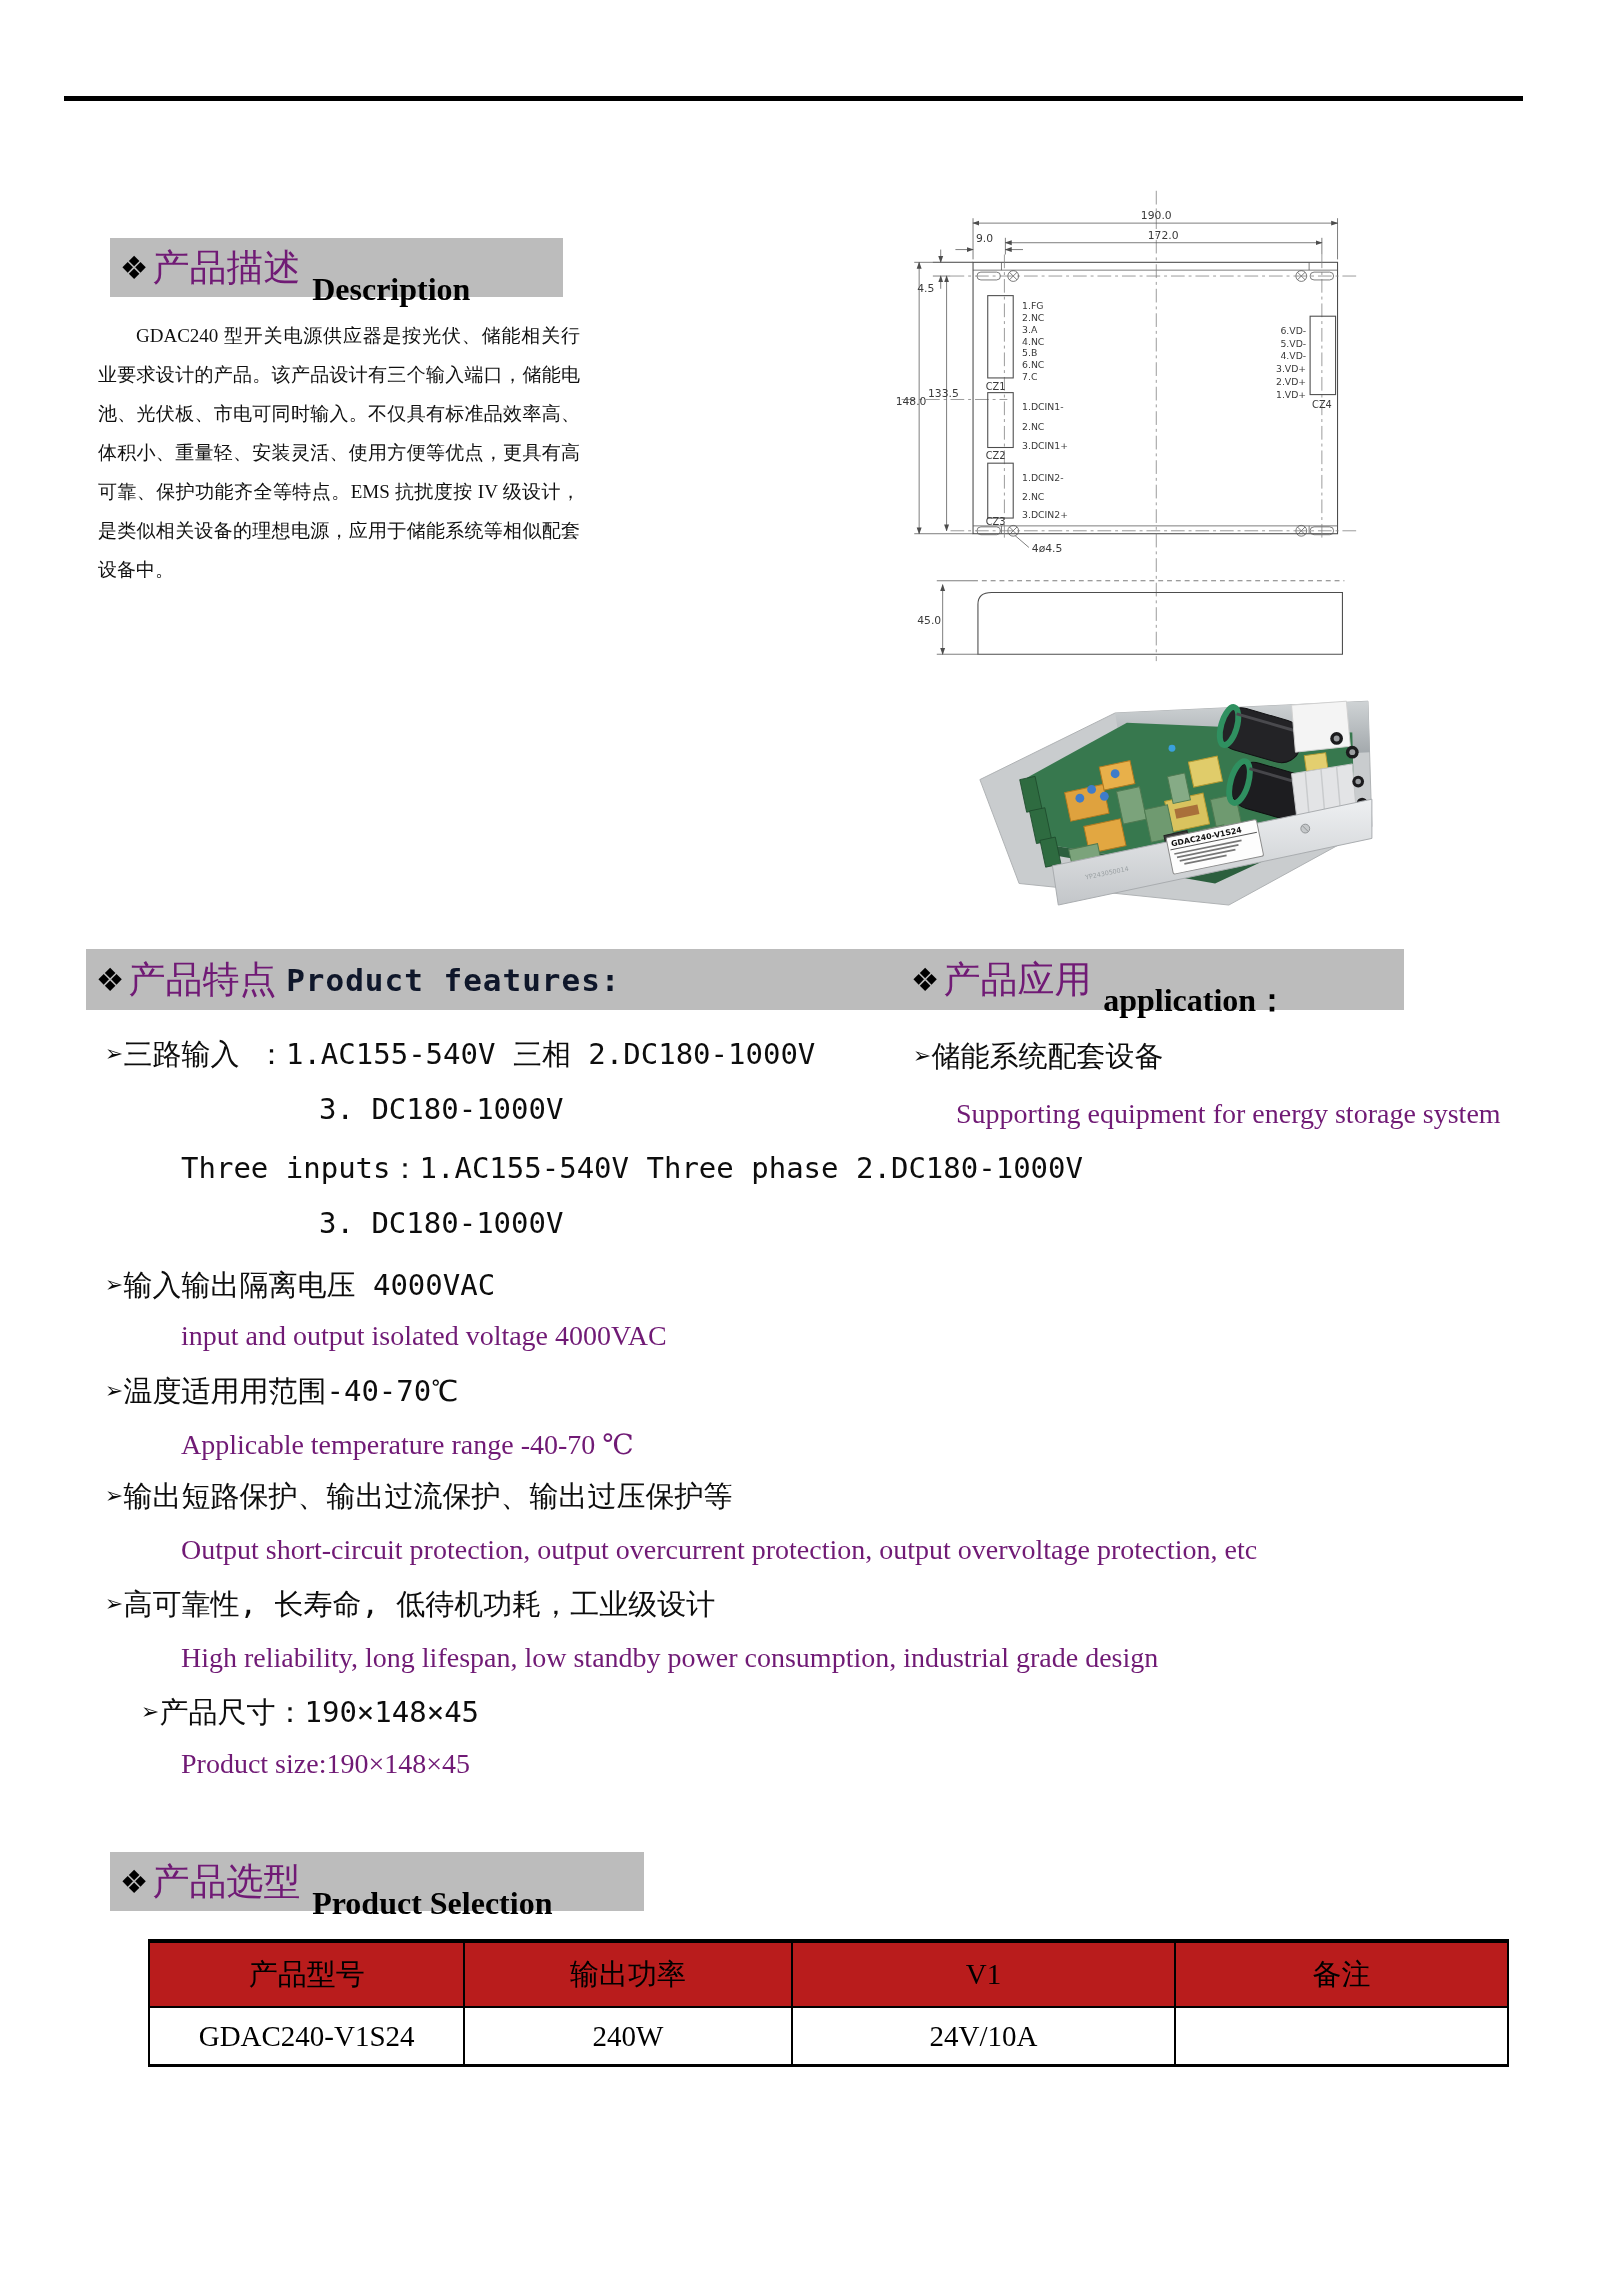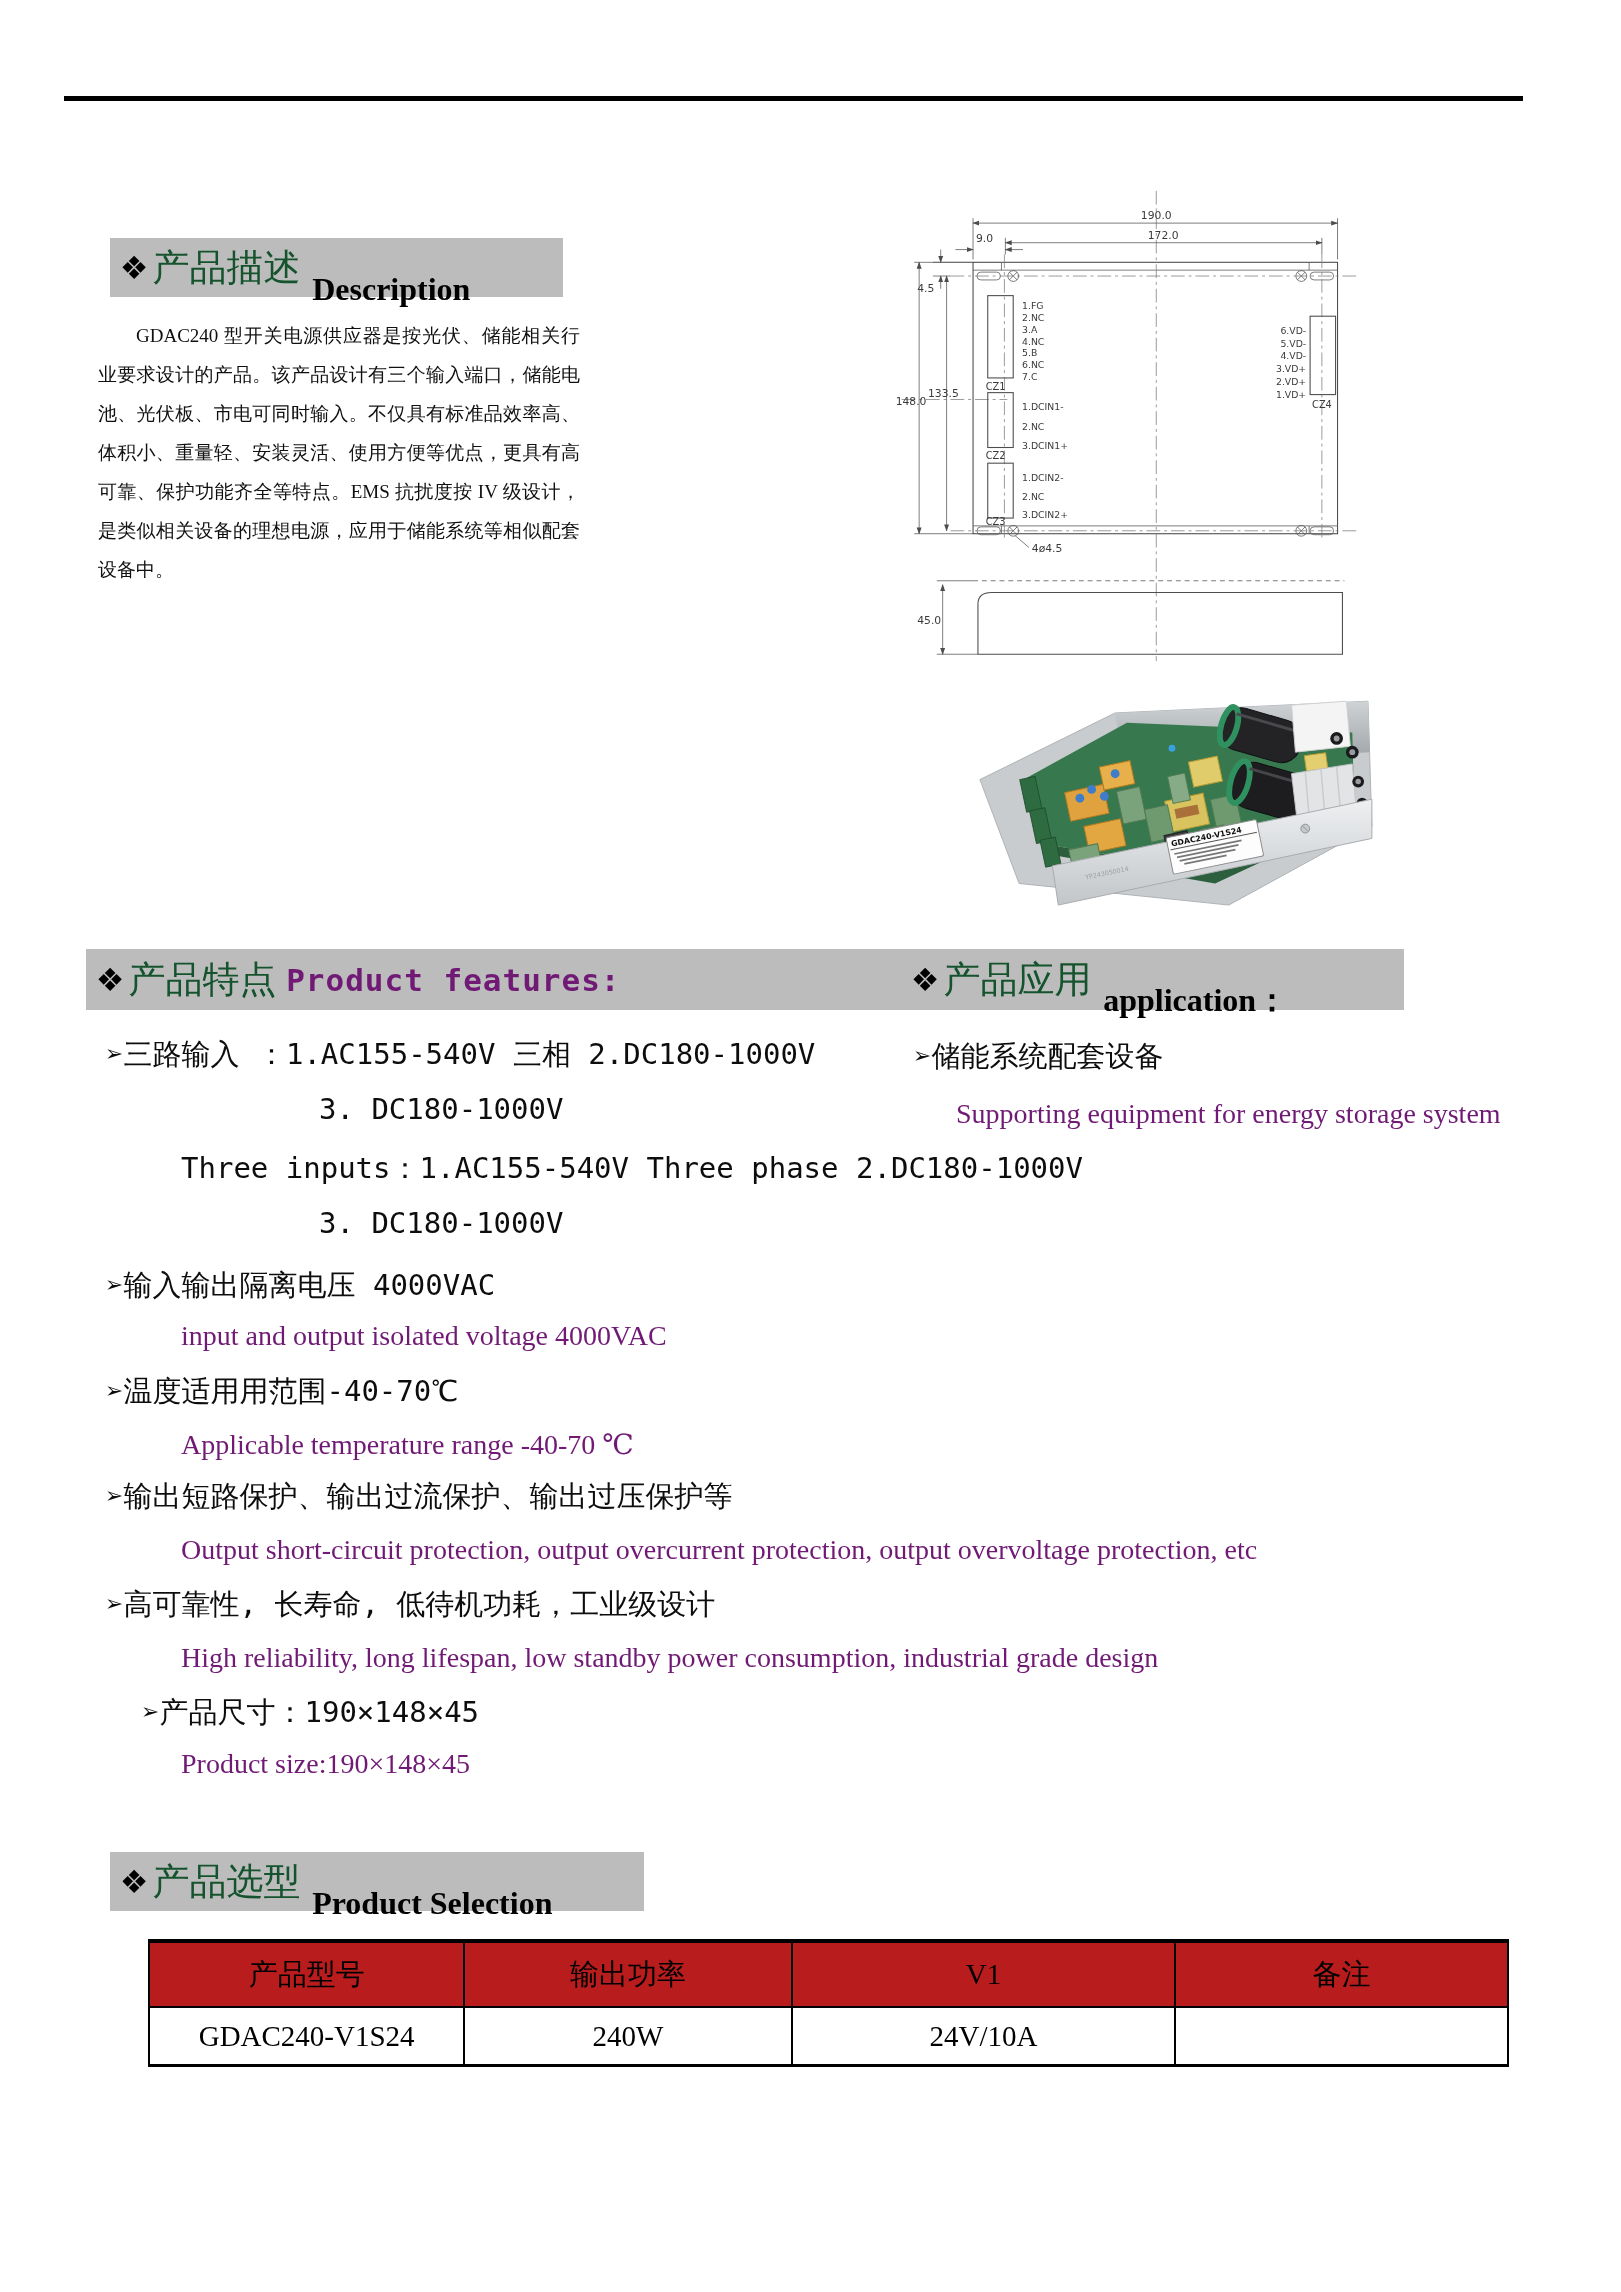--- a/index.html
+++ b/index.html
@@ -5,24 +5,24 @@
   html,body{margin:0;padding:0;background:#e8e8e8;}
   .page{
     position:relative; width:1621px; height:2293px; background:#ffffff;
     font-family:"Liberation Serif","DejaVu Serif",serif; color:#111;
     overflow:hidden; margin:0 auto;
   }
   .top-rule{position:absolute;left:64px;top:96px;width:1459px;height:4.9px;background:#000;}
 
   
   .h-bar{position:absolute;background:#bcbcbc;display:flex;align-items:center;white-space:nowrap;}
-  .h-zh{font-size:37px;color:#14532d;text-align:right;}
+  .h-zh{font-size:37px;color:#701a75;text-align:right;}
   .h-bullet{font-size:32px;padding:0 3.9px 0 9.8px;color:#000;}
   .h-en{font-family:Liberation Serif, serif;font-weight:bold;font-size:32px;padding-left:11.8px;color:#000;margin-top:43px;}
-  .h-en-mono{font-family:"DejaVu Sans Mono","Liberation Mono",monospace;font-weight:bold;font-size:31px;padding-left:9.8px;letter-spacing:1px;color:#701a75;}
+  .h-en-mono{font-family:"DejaVu Sans Mono","Liberation Mono",monospace;font-weight:bold;font-size:31px;padding-left:9.8px;letter-spacing:1px;color:#0f172a;}
 
   
   .desc-par{
     position:absolute;left:98px;top:316px;width:482px;
     font-size:19px;line-height:39px;text-align:justify;text-indent:2em;color:#101010;
   }
 
   
   .fl{position:absolute;white-space:nowrap;}
   .f-zh{font-family:"DejaVu Sans Mono","Liberation Mono",monospace;font-size:29px;color:#0d0d0d;}

